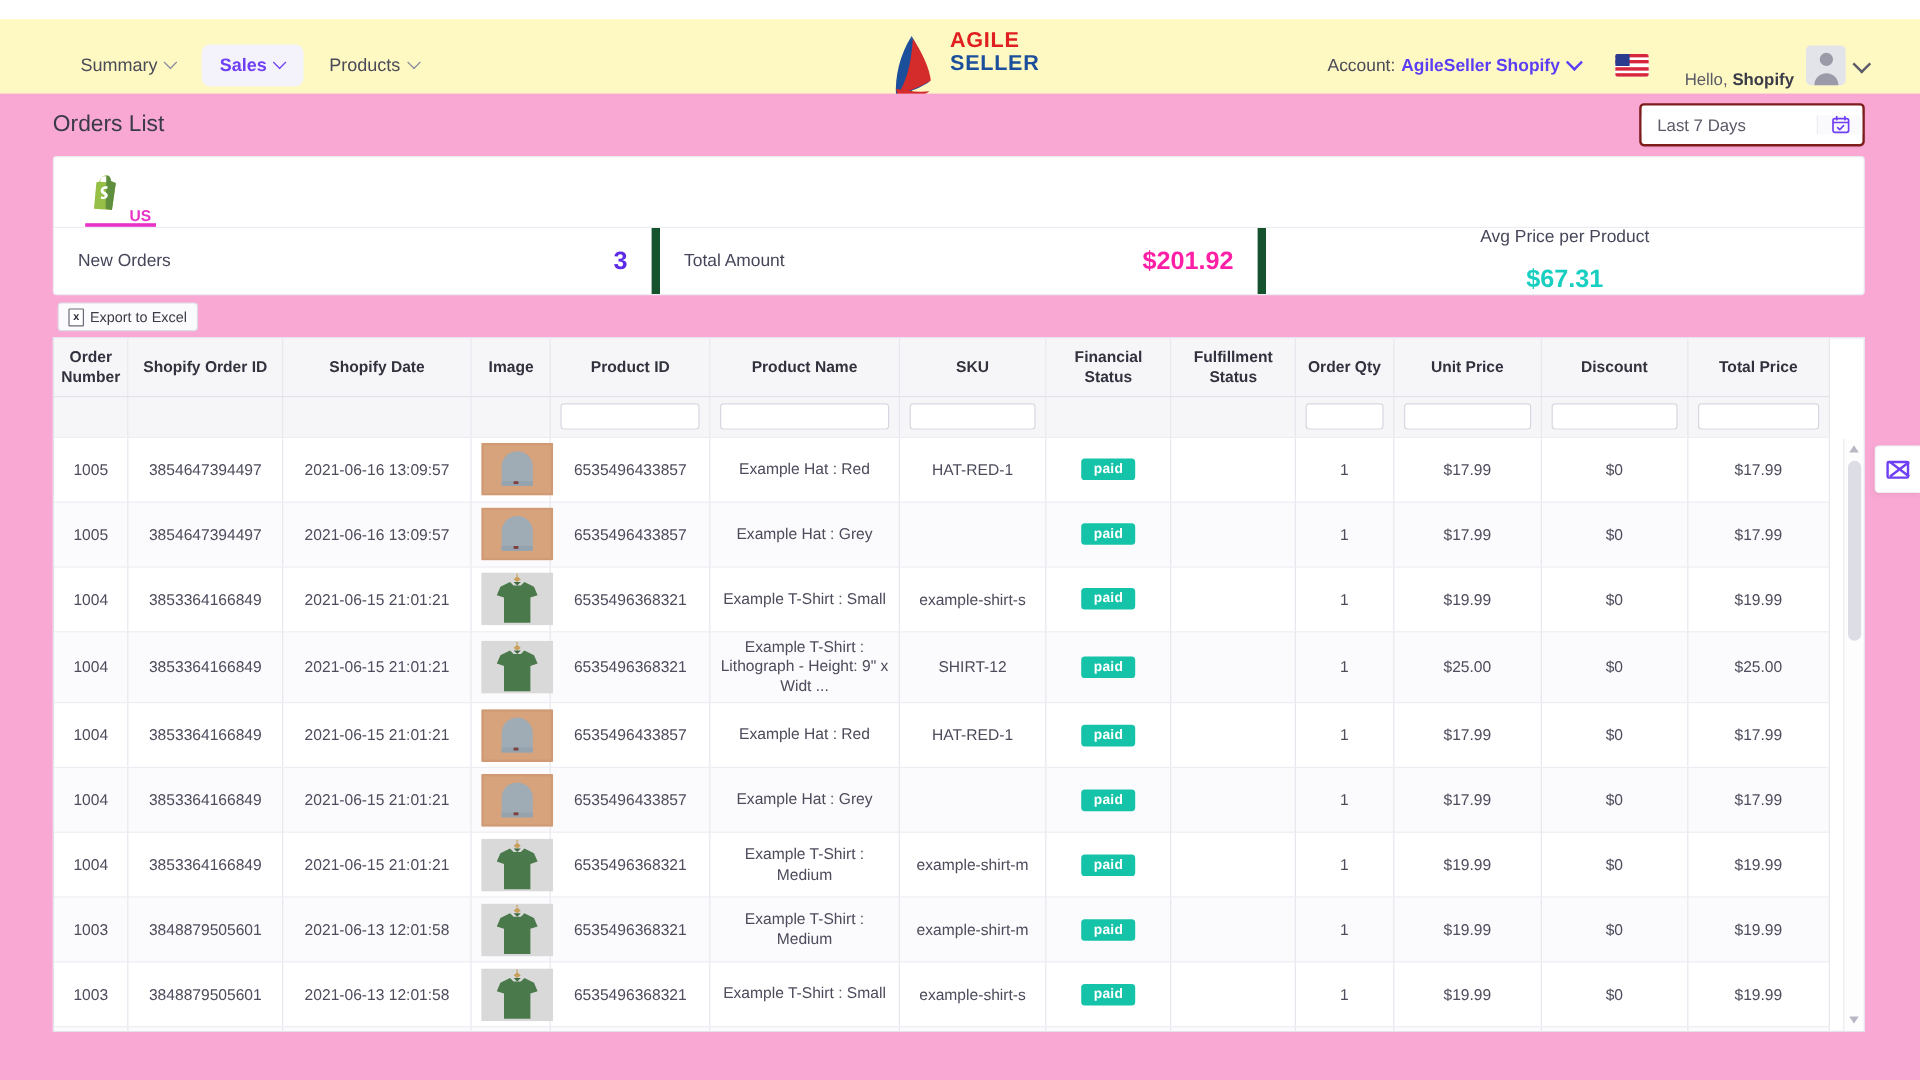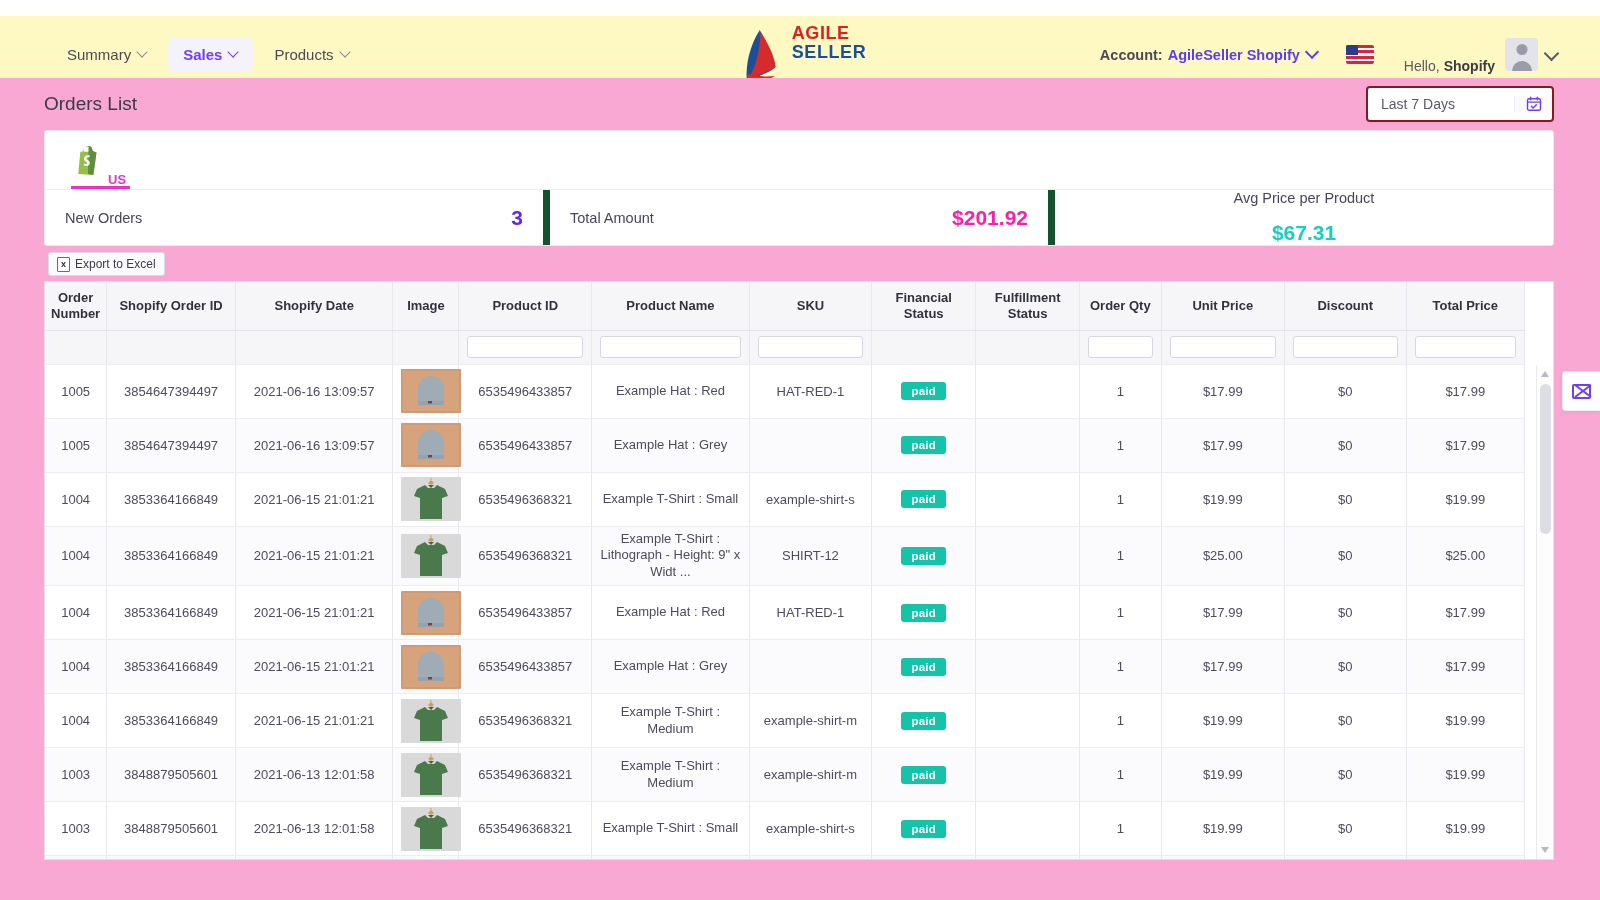--- a/index.html
+++ b/index.html
@@ -42,21 +42,21 @@
   }
   .logo-text { line-height: 1.05; }
   .logo-agile { font-size: 18px; font-weight: 700; color: #e02020; letter-spacing: .6px; }
   .logo-seller { font-size: 18px; font-weight: 700; color: #1b4f9c; letter-spacing: .6px; }
 
   .nav-right {
     position: absolute; right: 42px; top: 50%; transform: translateY(-50%);
     display: flex; align-items: center; gap: 0px;
   }
   .account-box { display: flex; align-items: center; gap: 5px; font-size: 14.5px; cursor: pointer; }
-  .account-label { color: #4a4a58; font-weight: 700; }
+  .account-label { color: #4a4a58; font-weight: 400; }
   .account-value { color: #5b3df5; font-weight: 700; }
   .chev-down-bold {
     width: 11px; height: 11px; position: relative; margin-left: 2px; top: -2px;
   }
   .chev-down-bold::after {
     content: ""; position: absolute; left: 0; top: 0;
     width: 8px; height: 8px;
     border-right: 2.4px solid #5b3df5; border-bottom: 2.4px solid #5b3df5;
     transform: rotate(45deg);
   }

